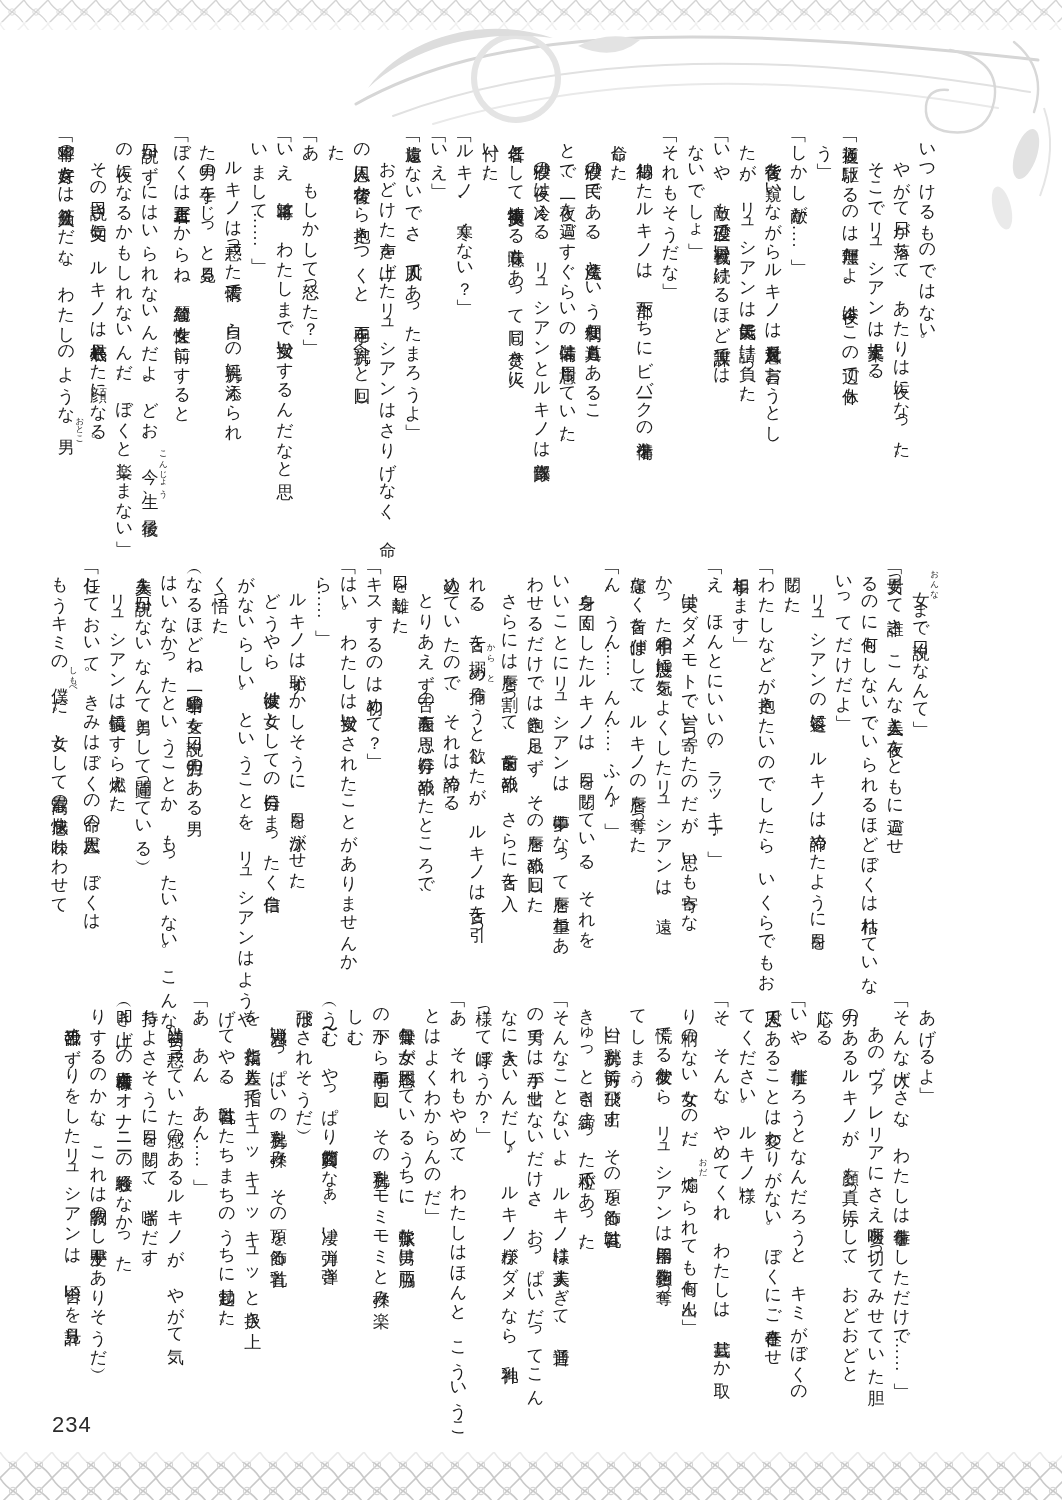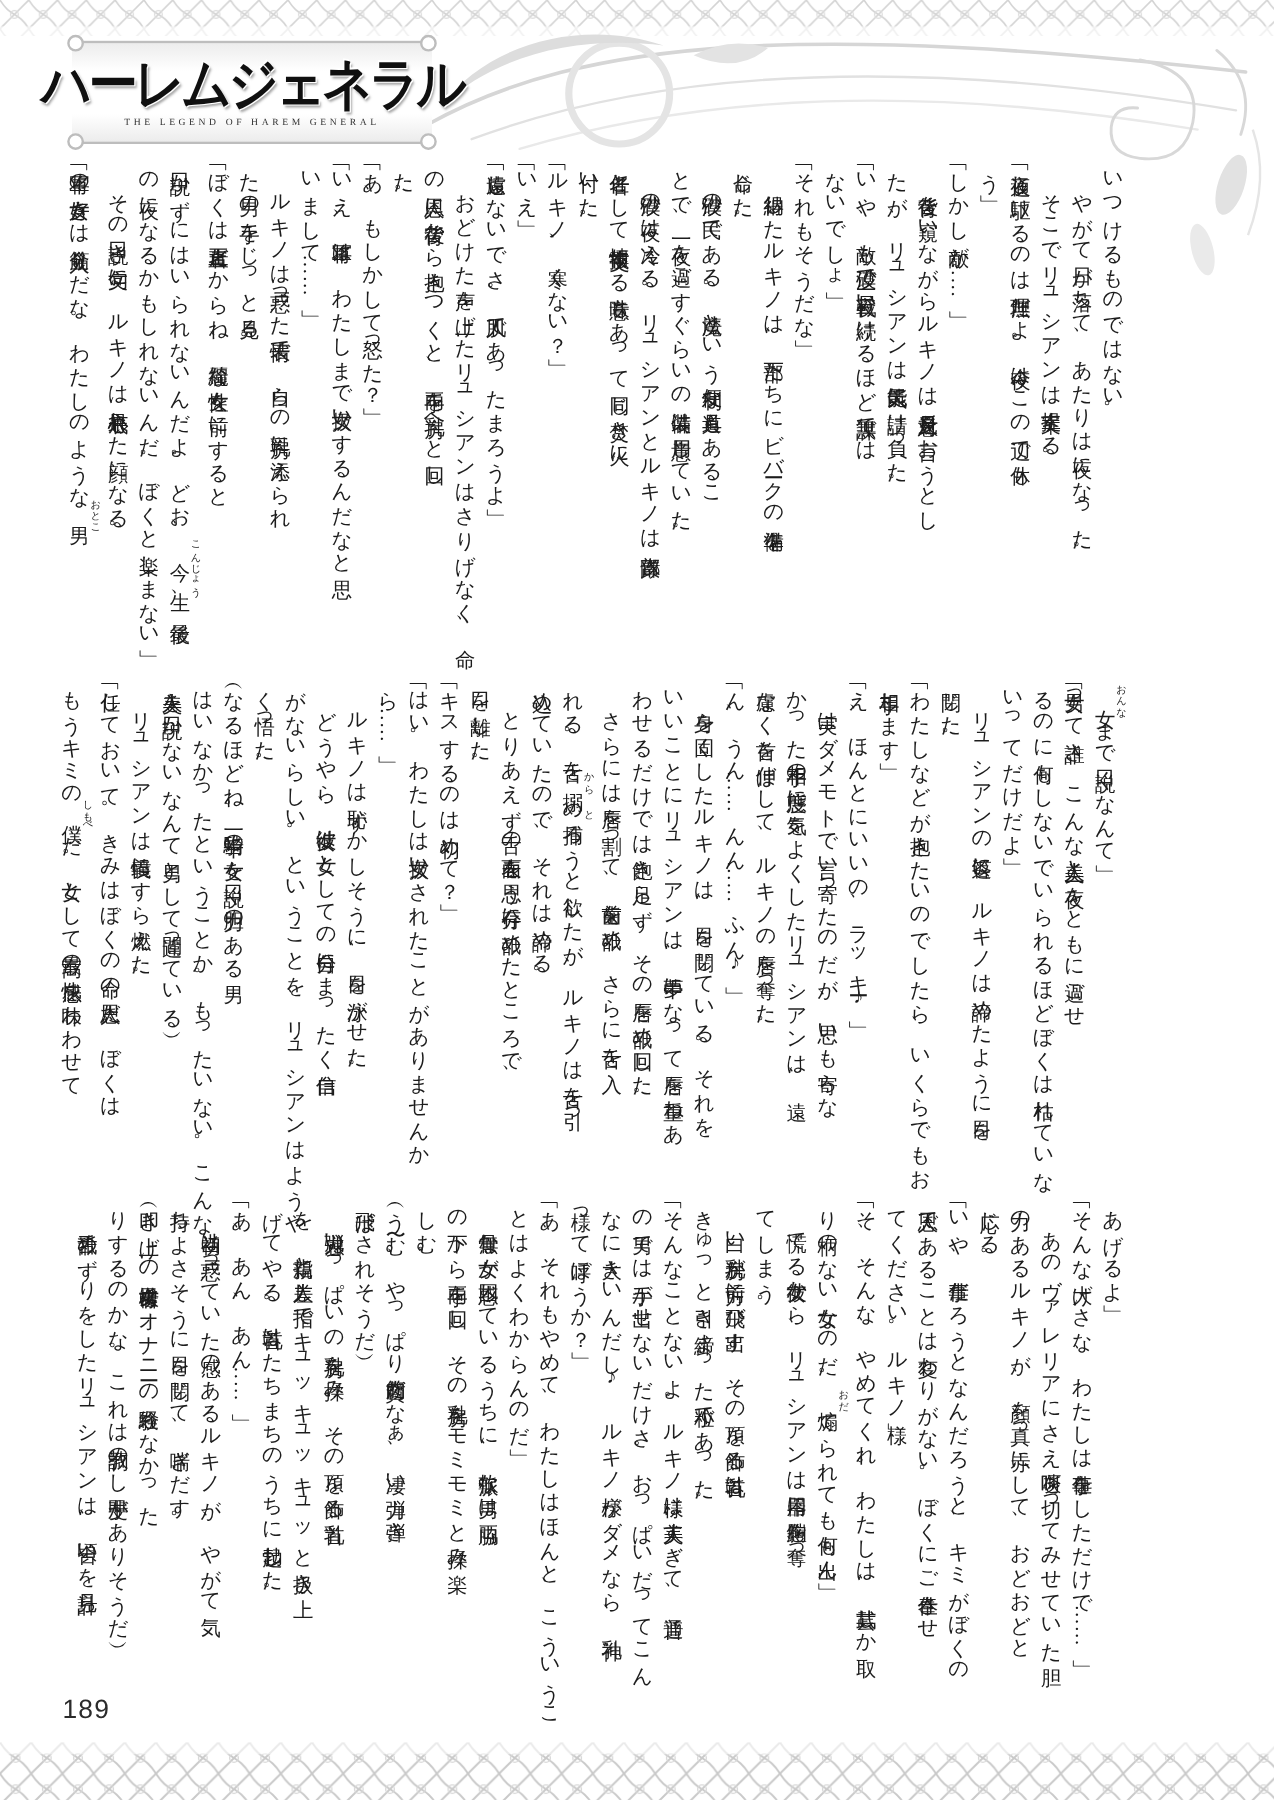--- a/index.html
+++ b/index.html
@@ -114,28 +114,20 @@
     <path d="M240 34 q30 -16 62 -6 q-26 22 -62 6 Z" fill="#e3e3e3"></path>
     <g fill="none" stroke="#d8d8d8" stroke-width="2.4" stroke-linecap="round">
       <path d="M612 38 q52 10 44 52 q-7 34 -44 30 q-26 -3 -24 -26 q2 -18 22 -16"></path>
       <path d="M676 30 q34 28 20 70"></path>
     </g>
     <ellipse cx="688" cy="142" rx="11" ry="26" fill="#e2e2e2" transform="rotate(18 688 142)"></ellipse>
     <ellipse cx="664" cy="196" rx="9" ry="22" fill="#eaeaea" transform="rotate(-14 664 196)"></ellipse>
     <path d="M706 96 q14 40 -4 88" fill="none" stroke="#e5e5e5" stroke-width="2"></path>
   </svg>
 
-  <div class="logo">
-    <div class="logo-frame">
-        <span class="logo-frame2"></span>
-        <span class="logo-frame3"></span>
-      </div>
-    <div class="logo-title">ハーレムジェネラル</div>
-    <div class="logo-subtitle">THE LEGEND OF HAREM GENERAL</div>
-  </div>
 
   <div class="band band-1">
       <div class="col">いつけるものではない。</div>
       <div class="col">　やがて日が落ちて、あたりは夜になった。</div>
       <div class="col">　そこでリュシアンは提案する。</div>
       <div class="col">「夜通し駆けるのは無理だよ。今夜はこの辺で休も</div>
       <div class="col">う」</div>
       <div class="col">「しかし敵が……」</div>
       <div class="col">　背後を窺いながらルキノは反対意見を言おうとし</div>
       <div class="col">たが、リュシアンは能天気に請け負った。</div>
@@ -232,21 +224,21 @@
       <div class="col">を、親指と人差し指でキュッキュッキュッと扱き上</div>
       <div class="col">げてやる。乳首はたちまちのうちに勃起した。</div>
       <div class="col">「あ、あん、あん……」</div>
       <div class="col">　当初は戸惑っていた感のあるルキノが、やがて気</div>
       <div class="col">持ちよさそうに目を閉じて、喘ぎだす。</div>
       <div class="col">（叩き上げの女勇者様はオナニーの経験もなかった</div>
       <div class="col">りするのかな。これは調教のし甲斐がありそうだ）</div>
       <div class="col">　舌舐めずりをしたリュシアンは、頃合いを見計ら</div>
     </div>
 
-  <div class="page-number">189</div>
+  <div class="page-number">234</div>
 
   <svg class="lattice bottom" viewBox="0 0 1062 48" preserveAspectRatio="none" aria-hidden="true">
     <defs>
       <pattern id="lat2" width="26" height="26" patternUnits="userSpaceOnUse">
         <path d="M0 0 C 10 16, 16 10, 26 26" fill="none" stroke="#c9c9c9" stroke-width="1.6"></path>
         <path d="M26 0 C 16 10, 10 16, 0 26" fill="none" stroke="#c9c9c9" stroke-width="1.6"></path>
         <circle cx="13" cy="13" r="3.6" fill="none" stroke="#d6d6d6" stroke-width="1.1"></circle>
       </pattern>
     </defs>
     <rect x="0" y="0" width="1062" height="48" fill="url(#lat2)"></rect>

